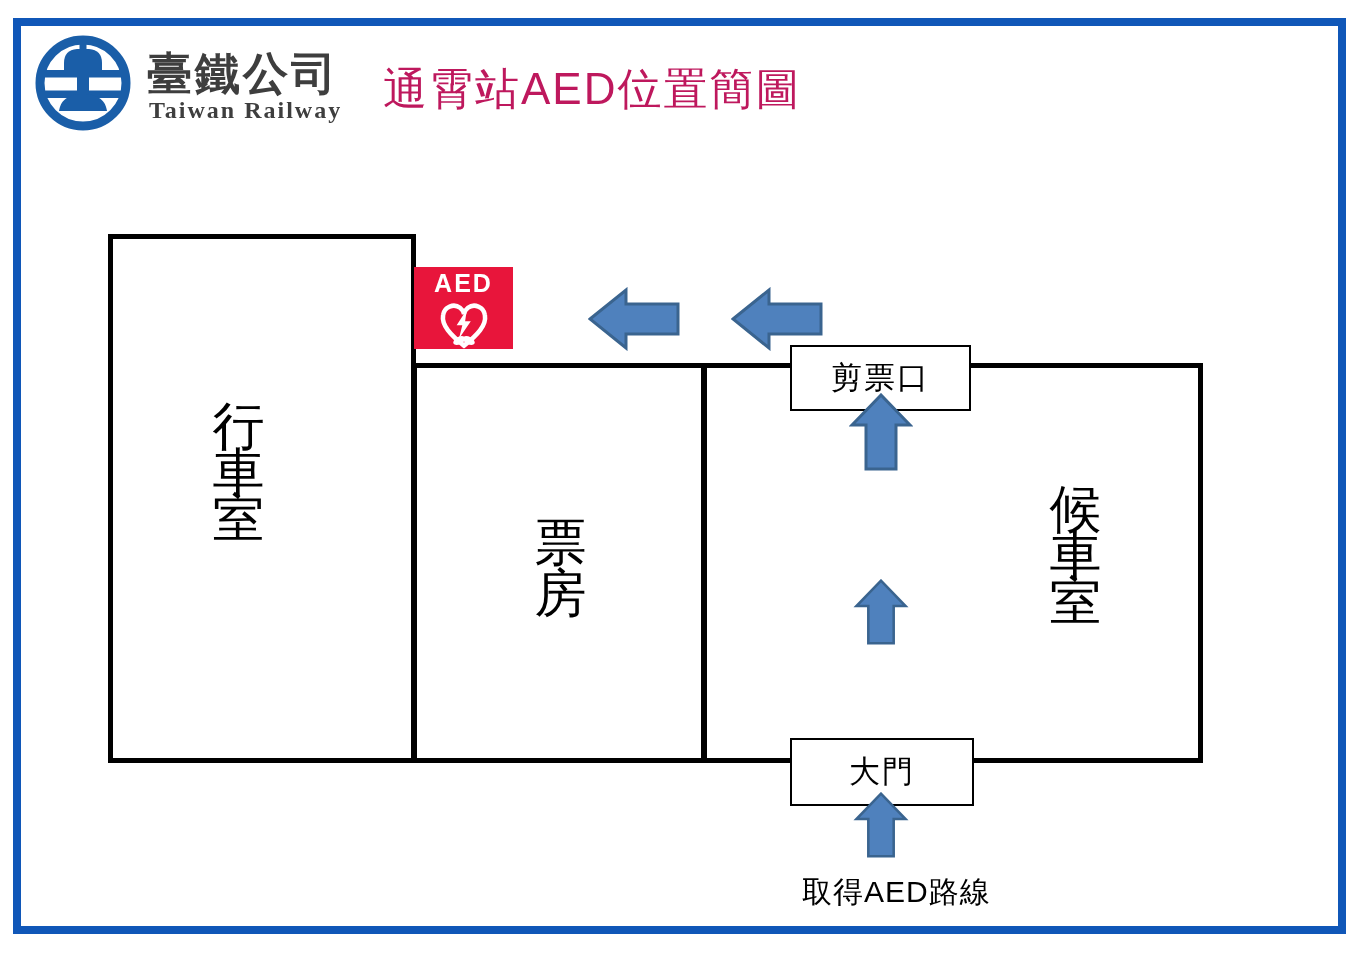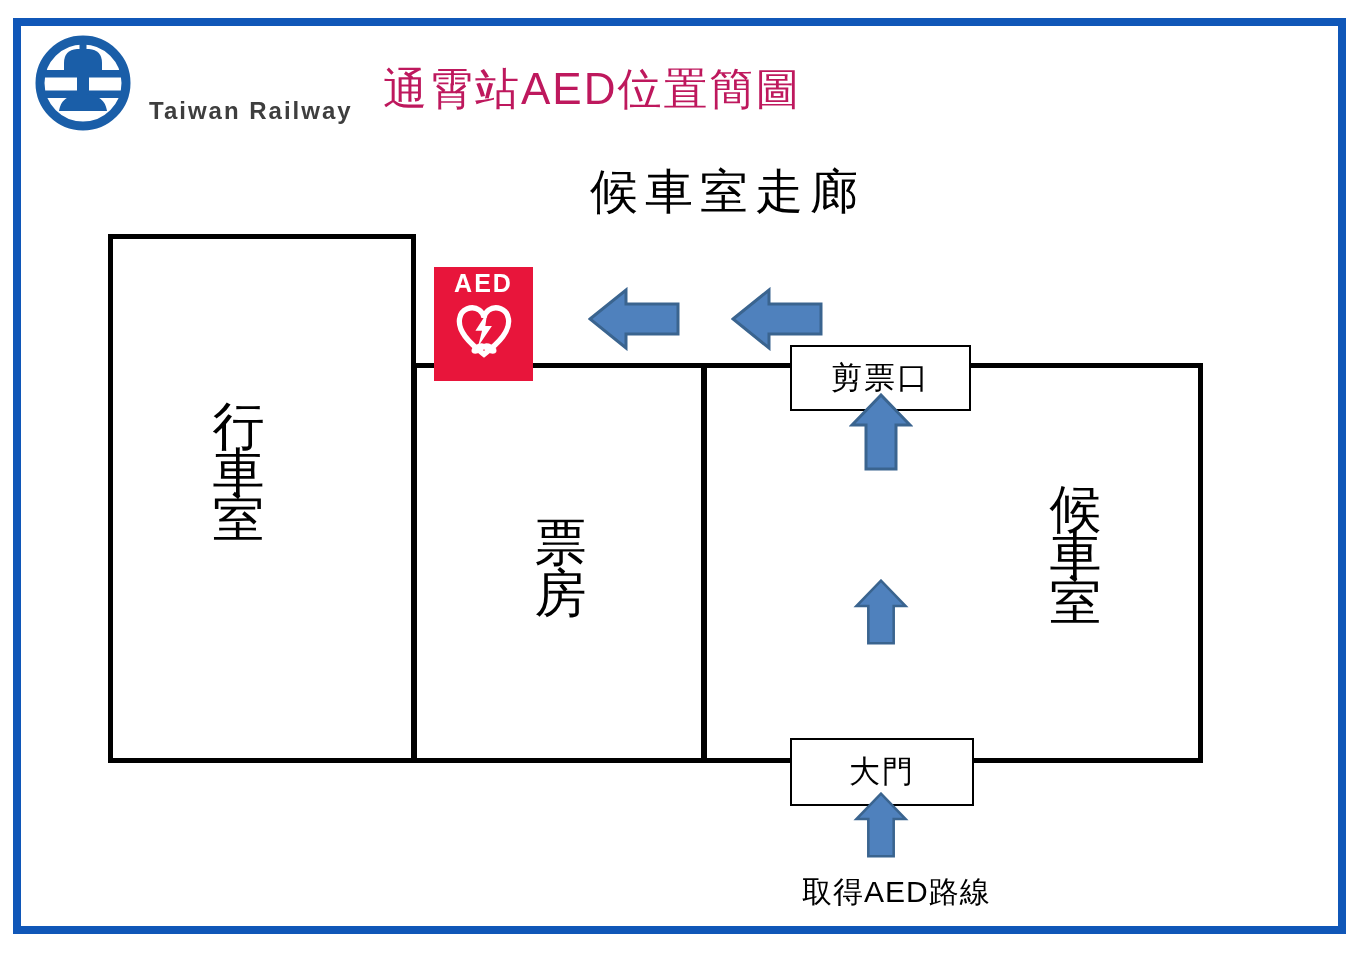--- a/index.html
+++ b/index.html
@@ -13,21 +13,21 @@
     border:8px solid #1057B8; box-sizing:border-box;
   }
   
   .logo-svg { position:absolute; left:33px; top:32px; width:100px; height:102px; }
   .company-zh {
     position:absolute; left:147px; top:44px;
     font-size:45px; font-weight:bold; color:#3E3E3E; letter-spacing:3px; white-space:nowrap;
   }
   .company-en {
     position:absolute; left:149px; top:97px;
-    font-size:24px; font-weight:bold; color:#3E3E3E; letter-spacing:2px; white-space:nowrap;
+    font-size:24px; font-weight:bold; color:#3E3E3E; letter-spacing:2px; white-space:nowrap;font-family:Liberation Serif, serif;
   }
   .page-title {
     position:absolute; left:383px; top:60px;
     font-size:44px; color:#be185d; letter-spacing:2px; white-space:nowrap;
   }
   .corridor-label {
     position:absolute; left:590px; top:160px;
     font-size:48px; letter-spacing:7px; white-space:nowrap;
   }
   
@@ -37,21 +37,21 @@
   .room-waiting    { left:702px; top:363px; width:501px; height:400px; }
   .vlabel {
     position:absolute; writing-mode:vertical-rl; text-orientation:upright;
     font-size:52px; letter-spacing:43px; line-height:1; white-space:nowrap; color:#000;
   }
   .room-operations .vlabel { left:100px; top:122px; }
   .room-ticket     .vlabel { left:118px; top:111px; }
   .room-waiting    .vlabel { left:343px; top:76px;  }
   
   .aed-sign {
-    position:absolute; left:434px; top:267px; width:99px; height:114px;
+    position:absolute; left:414px; top:267px; width:99px; height:82px;
     background:#E8153B; z-index:3; display:flex; flex-direction:column; align-items:center;
   }
   .aed-sign-text {
     font-size:25px; font-weight:bold; color:#fff; letter-spacing:2px;
     margin-top:4px; line-height:1;
   }
   .aed-heart { width:66px; height:62px; margin-top:1px; }
   
   .gate-box {
     position:absolute; background:#fff; border:2px solid #000; box-sizing:border-box;
@@ -81,25 +81,25 @@
 
   <svg class="logo-svg" viewBox="0 0 100 100" xmlns="http://www.w3.org/2000/svg" aria-hidden="true">
     <circle cx="50" cy="50" r="43" fill="none" stroke="#1A5EA8" stroke-width="9"></circle>
     <rect x="46.5" y="8" width="7" height="11" fill="#1A5EA8"></rect>
     <path d="M31,38 L31,30 Q31,17 44,16 L56,16 Q69,17 69,30 L69,38 Z" fill="#1A5EA8"></path>
     <rect x="8" y="37" width="84" height="7.5" fill="#1A5EA8"></rect>
     <rect x="8" y="57.5" width="84" height="7.5" fill="#1A5EA8"></rect>
     <rect x="44" y="38" width="12" height="28" fill="#1A5EA8"></rect>
     <path d="M26,78 C28,65 38,61 50,61 C62,61 72,65 74,78 Z" fill="#1A5EA8"></path>
   </svg>
+  <div class="company-zh">臺鐵公司</div>
   <div class="company-en">Taiwan Railway</div>
 
   <div class="page-title">通霄站AED位置簡圖</div>
 
-  <div class="corridor-label">候車室走廊</div>
 
   <div class="room room-operations">
     <div class="vlabel">行車室</div>
   </div>
   <div class="room room-ticket">
     <div class="vlabel">票房</div>
   </div>
   <div class="room room-waiting">
     <div class="vlabel">候車室</div>
   </div>

